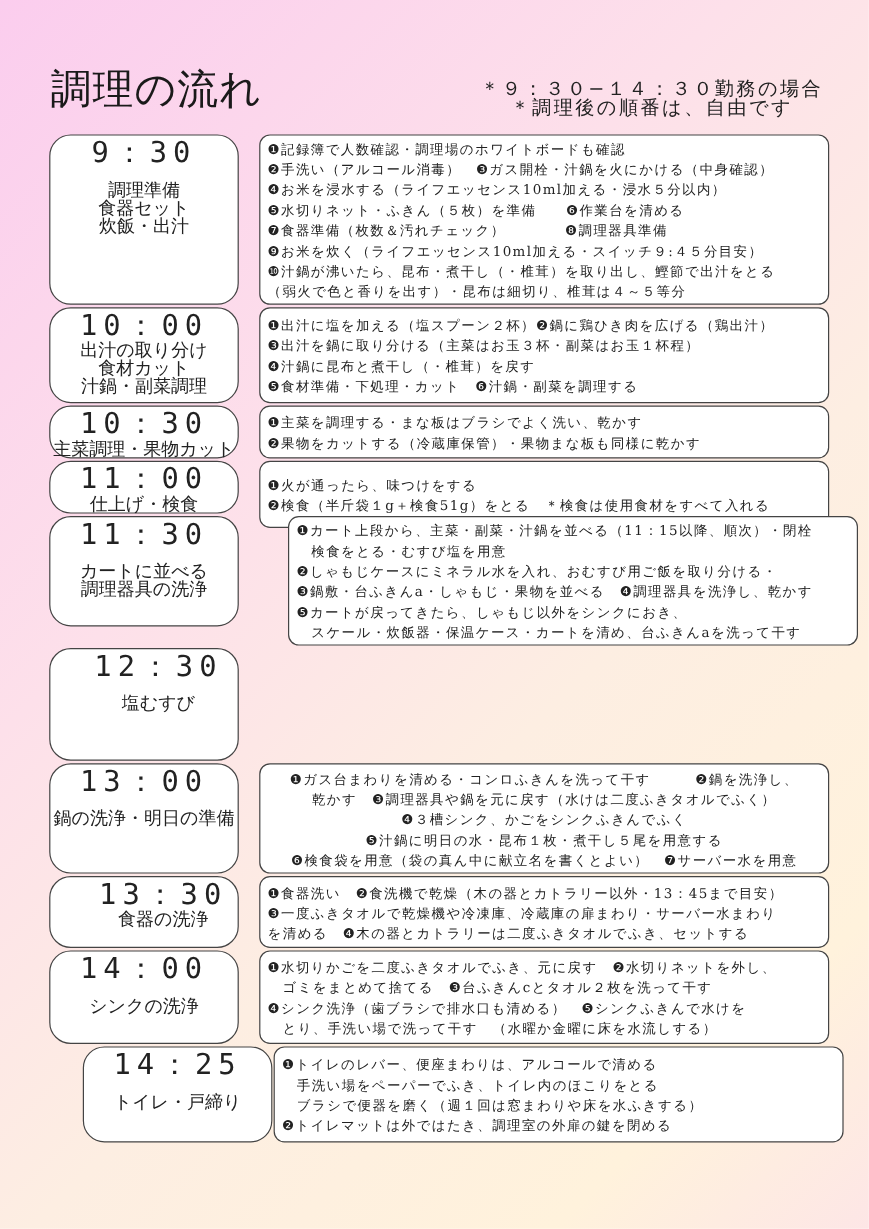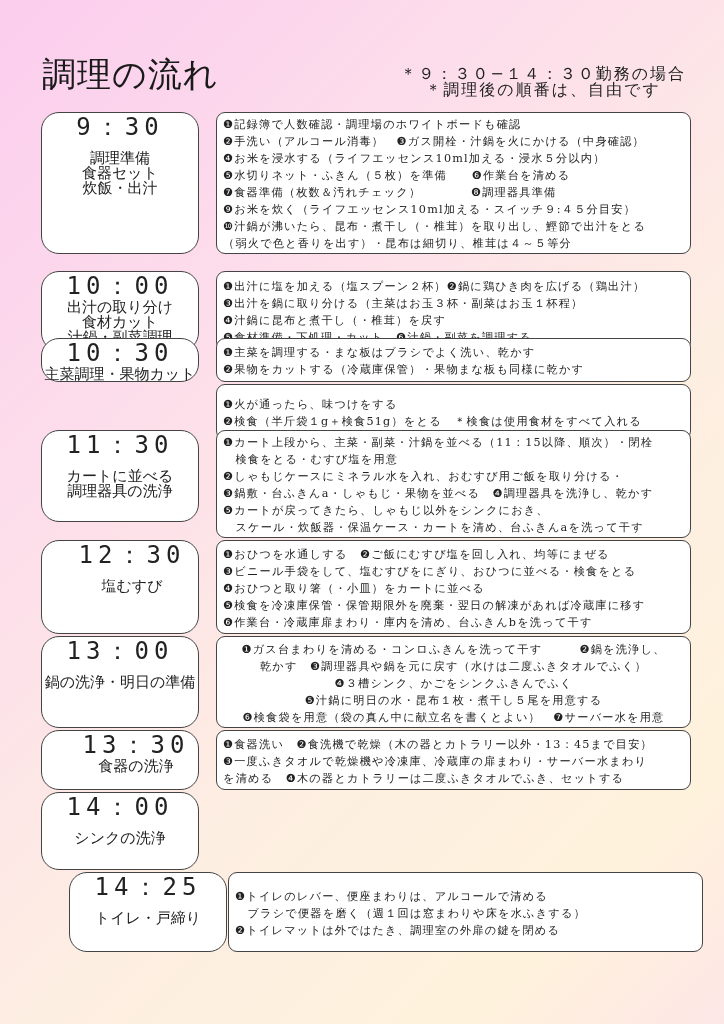--- a/index.html
+++ b/index.html
@@ -66,21 +66,21 @@
         <span class="line">❶記録簿で人数確認・調理場のホワイトボードも確認</span>
         <span class="line">❷手洗い（アルコール消毒）　❸ガス開栓・汁鍋を火にかける（中身確認）</span>
         <span class="line">❹お米を浸水する（ライフエッセンス10ml加える・浸水５分以内）</span>
         <span class="line">❺水切りネット・ふきん（５枚）を準備　　❻作業台を清める</span>
         <span class="line">❼食器準備（枚数＆汚れチェック）　　　　❽調理器具準備</span>
         <span class="line">❾お米を炊く（ライフエッセンス10ml加える・スイッチ９:４５分目安）</span>
         <span class="line">❿汁鍋が沸いたら、昆布・煮干し（・椎茸）を取り出し、鰹節で出汁をとる</span>
         <span class="line">（弱火で色と香りを出す）・昆布は細切り、椎茸は４～５等分</span>
       </div>
     </div>
-    <div class="row" style="top: 159px; height: 76px;">
+    <div class="row" style="top: 144px; height: 76px;">
       <div class="tbox" style="top: 0px; height: 80px;">
         <div class="time">10：00</div>
         <div class="sub">出汁の取り分け</div>
         <div class="sub">食材カット</div>
         <div class="sub">汁鍋・副菜調理</div>
       </div>
       <div class="dbox" style="top: 0px; height: 80px;">
         <span class="line">❶出汁に塩を加える（塩スプーン２杯）❷鍋に鶏ひき肉を広げる（鶏出汁）</span>
         <span class="line">❸出汁を鍋に取り分ける（主菜はお玉３杯・副菜はお玉１杯程）</span>
         <span class="line">❹汁鍋に昆布と煮干し（・椎茸）を戻す</span>
@@ -91,51 +91,48 @@
       <div class="tbox" style="top: 0px; height: 44px;">
         <div class="time">10：30</div>
         <div class="sub">主菜調理・果物カット</div>
       </div>
       <div class="dbox" style="top: 0px; height: 44px;">
         <span class="line">❶主菜を調理する・まな板はブラシでよく洗い、乾かす</span>
         <span class="line">❷果物をカットする（冷蔵庫保管）・果物まな板も同様に乾かす</span>
       </div>
     </div>
     <div class="row" style="top: 272px; height: 44px;">
+      <div class="tbox" style="top: 0px; height: 44px;">
+        <div class="time">11：00</div>
+        <div class="sub">仕上げ・検食</div>
+      </div>
       <div class="dbox" style="top: 0px; height: 56px;">
         <span class="line">❶火が通ったら、味つけをする</span>
         <span class="line">❷検食（半斤袋１g＋検食51g）をとる　＊検食は使用食材をすべて入れる</span>
       </div>
     </div>
     <div class="row" style="top: 318px; height: 108px;">
       <div class="tbox" style="top: 0px; height: 92px;">
         <div class="time">11：30</div>
         <div class="sub sub-gap">カートに並べる</div>
         <div class="sub">調理器具の洗浄</div>
       </div>
-      <div class="dbox" style="top: 0px; height: 108px;">
+      <div class="dbox" style="top: 0px; height: 108px; margin-left: 24px;">
         <span class="line">❶カート上段から、主菜・副菜・汁鍋を並べる（11：15以降、順次）・閉栓</span>
         <span class="line">　検食をとる・むすび塩を用意</span>
         <span class="line">❷しゃもじケースにミネラル水を入れ、おむすび用ご飯を取り分ける・</span>
         <span class="line">❸鍋敷・台ふきんa・しゃもじ・果物を並べる　❹調理器具を洗浄し、乾かす</span>
         <span class="line">❺カートが戻ってきたら、しゃもじ以外をシンクにおき、</span>
         <span class="line">　スケール・炊飯器・保温ケース・カートを清め、台ふきんaを洗って干す</span>
       </div>
     </div>
     <div class="row" style="top: 428px; height: 94px;">
       <div class="tbox" style="top: 0px; height: 94px; padding-left: 24px;">
         <div class="time">12：30</div>
         <div class="sub sub-gap">塩むすび</div>
-      </div>
-      <div class="dbox" style="top: 0px; height: 94px;">
-        <span class="line">❶おひつを水通しする　❷ご飯にむすび塩を回し入れ、均等にまぜる</span>
-        <span class="line">❸ビニール手袋をして、塩むすびをにぎり、おひつに並べる・検食をとる</span>
-        <span class="line">❹おひつと取り箸（・小皿）をカートに並べる</span>
-        <span class="line">❺検食を冷凍庫保管・保管期限外を廃棄・翌日の解凍があれば冷蔵庫に移す</span>
-        <span class="line">❻作業台・冷蔵庫扉まわり・庫内を清め、台ふきんbを洗って干す</span>
       </div>
     </div>
     <div class="row" style="top: 524px; height: 92px;">
       <div class="tbox" style="top: 0px; height: 92px;">
         <div class="time">13：00</div>
         <div class="sub sub-gap">鍋の洗浄・明日の準備</div>
       </div>
       <div class="dbox" style="top: 0px; height: 92px; text-align: center;">
         <span class="line">❶ガス台まわりを清める・コンロふきんを洗って干す　　　❷鍋を洗浄し、</span>
         <span class="line">乾かす　❸調理器具や鍋を元に戻す（水けは二度ふきタオルでふく）</span>
@@ -153,25 +150,32 @@
         <span class="line">❶食器洗い　❷食洗機で乾燥（木の器とカトラリー以外・13：45まで目安）</span>
         <span class="line">❸一度ふきタオルで乾燥機や冷凍庫、冷蔵庫の扉まわり・サーバー水まわり</span>
         <span class="line">を清める　❹木の器とカトラリーは二度ふきタオルでふき、セットする</span>
       </div>
     </div>
     <div class="row" style="top: 680px; height: 78px;">
       <div class="tbox" style="top: 0px; height: 78px;">
         <div class="time">14：00</div>
         <div class="sub sub-gap">シンクの洗浄</div>
       </div>
+      <div class="dbox" style="top: 0px; height: 78px;">
+        <span class="line">❶水切りかごを二度ふきタオルでふき、元に戻す　❷水切りネットを外し、</span>
+        <span class="line">　ゴミをまとめて捨てる　❸台ふきんcとタオル２枚を洗って干す</span>
+        <span class="line">❹シンク洗浄（歯ブラシで排水口も清める）　❺シンクふきんで水けを</span>
+        <span class="line">　とり、手洗い場で洗って干す　（水曜か金曜に床を水流しする）</span>
+      </div>
     </div>
     <div class="row" style="top: 760px; height: 80px;">
       <div class="tbox" style="top: 0px; height: 80px; margin-left: 28px;">
         <div class="time">14：25</div>
         <div class="sub sub-gap">トイレ・戸締り</div>
       </div>
       <div class="dbox" style="top: 0px; height: 80px; margin-left: 12px;">
         <span class="line">❶トイレのレバー、便座まわりは、アルコールで清める</span>
+        <span class="line">　手洗い場をペーパーでふき、トイレ内のほこりをとる</span>
         <span class="line">　ブラシで便器を磨く（週１回は窓まわりや床を水ふきする）</span>
         <span class="line">❷トイレマットは外ではたき、調理室の外扉の鍵を閉める</span>
       </div>
     </div>
   </div>
 
 </body></html>

